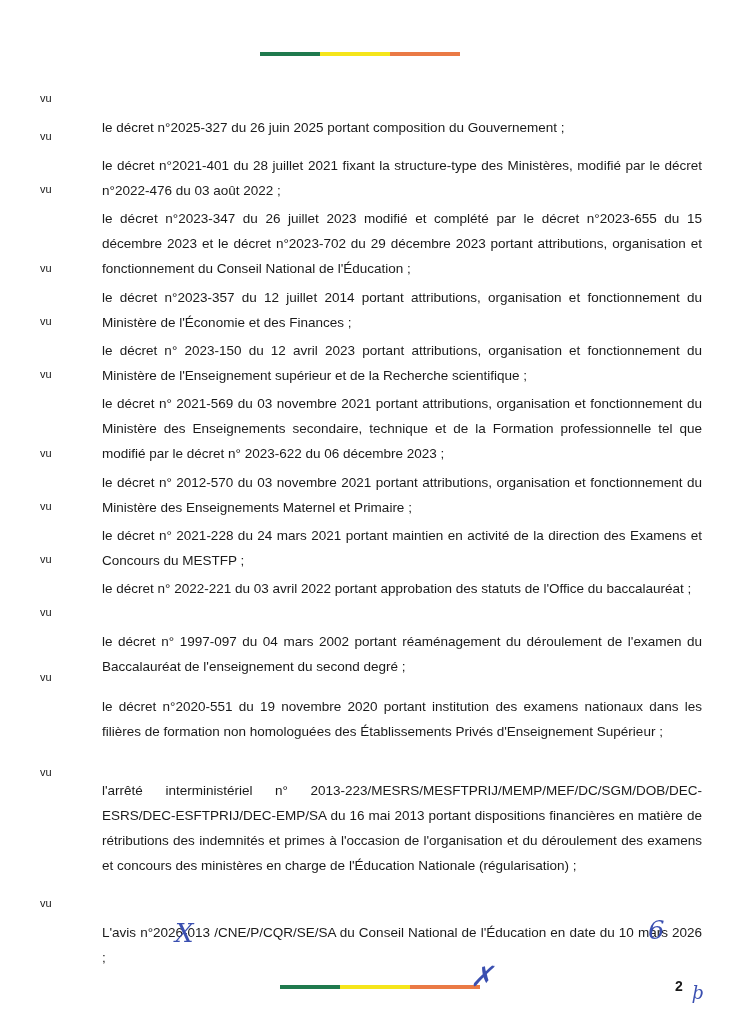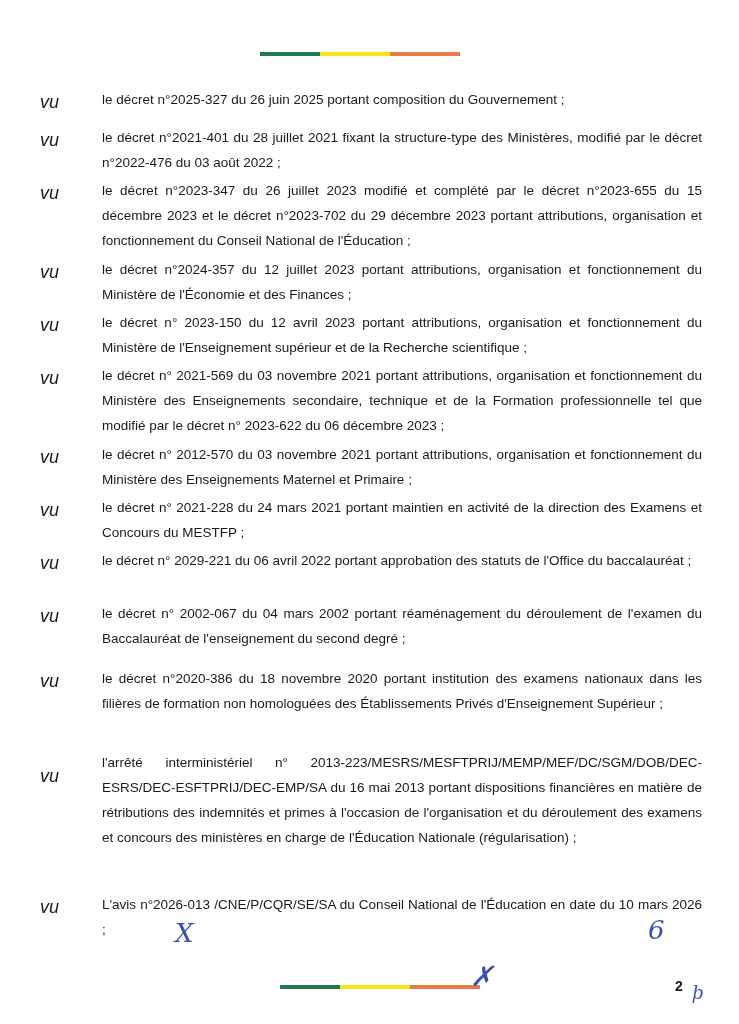--- a/index.html
+++ b/index.html
@@ -4,23 +4,23 @@
 <style>
   html, body { margin:0; padding:0; background:#ffffff; }
   body { width:739px; height:1024px; position:relative; overflow:hidden;
          font-family:"Liberation Sans", sans-serif; color:#1a1a1a; }
   .flagbar { position:absolute; height:4px; display:flex; }
   .flagbar span { display:block; height:100%; }
   .flag-top { left:260px; top:52px; width:200px; }
   .flag-bottom { left:280px; top:985px; width:200px; }
   .seg1 { width:30%; } .seg2 { width:35%; } .seg3 { width:35%; }
   .entry { position:absolute; left:0; width:739px; }
-  .vu { position:absolute; left:40px; font-size:18px;font-style:italic; }
+  .vu { position:absolute; left:40px; font-size:11px; }
   .txt { position:absolute; left:102px; width:600px; font-size:13.5px;
-         line-height:25px; text-align:justify; text-align-last:left; }
+         line-height:25px; text-align:justify; text-align-last:left;margin-top:28px; }
   .pagenum { position:absolute; left:675px; top:978px; font-weight:bold; font-size:14px; }
   .sig { position:absolute; color:#3a4fb0; font-family:"DejaVu Serif", serif; font-style:italic; }
 </style>
 </head>
 <body>
 
 <div class="flagbar flag-top">
   <span class="seg1" style="background:#1f7a4d"></span>
   <span class="seg2" style="background:#f5e51a"></span>
   <span class="seg3" style="background:#ea7a45"></span>
@@ -34,49 +34,49 @@
   <div class="entry" style="top:130px">
       <span class="vu">vu</span>
       <div class="txt" style="top:-5px">le décret n°2021-401 du 28 juillet 2021 fixant la structure-type des Ministères, modifié par le décret n°2022-476 du 03 août 2022 ;</div>
     </div>
   <div class="entry" style="top:183px">
       <span class="vu">vu</span>
       <div class="txt" style="top:-5px">le décret n°2023-347 du 26 juillet 2023 modifié et complété par le décret n°2023-655 du 15 décembre 2023 et le décret n°2023-702 du 29 décembre 2023 portant attributions, organisation et fonctionnement du Conseil National de l'Éducation ;</div>
     </div>
   <div class="entry" style="top:262px">
       <span class="vu">vu</span>
-      <div class="txt" style="top:-5px">le décret n°2024-357 du 12 juillet 2023 portant attributions, organisation et fonctionnement du Ministère de l'Économie et des Finances ;</div>
+      <div class="txt" style="top:-5px">le décret n°2023-357 du 12 juillet 2014 portant attributions, organisation et fonctionnement du Ministère de l'Économie et des Finances ;</div>
     </div>
   <div class="entry" style="top:315px">
       <span class="vu">vu</span>
       <div class="txt" style="top:-5px">le décret n° 2023-150 du 12 avril 2023 portant attributions, organisation et fonctionnement du Ministère de l'Enseignement supérieur et de la Recherche scientifique ;</div>
     </div>
   <div class="entry" style="top:368px">
       <span class="vu">vu</span>
       <div class="txt" style="top:-5px">le décret n° 2021-569 du 03 novembre 2021 portant attributions, organisation et fonctionnement du Ministère des Enseignements secondaire, technique et de la Formation professionnelle tel que modifié par le décret n° 2023-622 du 06 décembre 2023 ;</div>
     </div>
   <div class="entry" style="top:447px">
       <span class="vu">vu</span>
       <div class="txt" style="top:-5px">le décret n° 2012-570 du 03 novembre 2021 portant attributions, organisation et fonctionnement du Ministère des Enseignements Maternel et Primaire ;</div>
     </div>
   <div class="entry" style="top:500px">
       <span class="vu">vu</span>
       <div class="txt" style="top:-5px">le décret n° 2021-228 du 24 mars 2021 portant maintien en activité de la direction des Examens et Concours du MESTFP ;</div>
     </div>
   <div class="entry" style="top:553px">
       <span class="vu">vu</span>
-      <div class="txt" style="top:-5px">le décret n° 2029-221 du 06 avril 2022 portant approbation des statuts de l'Office du baccalauréat ;</div>
+      <div class="txt" style="top:-5px">le décret n° 2022-221 du 03 avril 2022 portant approbation des statuts de l'Office du baccalauréat ;</div>
     </div>
   <div class="entry" style="top:606px">
       <span class="vu">vu</span>
-      <div class="txt" style="top:-5px">le décret n° 2002-067 du 04 mars 2002 portant réaménagement du déroulement de l'examen du Baccalauréat de l'enseignement du second degré ;</div>
+      <div class="txt" style="top:-5px">le décret n° 1997-097 du 04 mars 2002 portant réaménagement du déroulement de l'examen du Baccalauréat de l'enseignement du second degré ;</div>
     </div>
   <div class="entry" style="top:671px">
       <span class="vu">vu</span>
-      <div class="txt" style="top:-5px">le décret n°2020-386 du 18 novembre 2020 portant institution des examens nationaux dans les filières de formation non homologuées des Établissements Privés d'Enseignement Supérieur ;</div>
+      <div class="txt" style="top:-5px">le décret n°2020-551 du 19 novembre 2020 portant institution des examens nationaux dans les filières de formation non homologuées des Établissements Privés d'Enseignement Supérieur ;</div>
     </div>
   <div class="entry" style="top:766px">
       <span class="vu">vu</span>
       <div class="txt" style="top:-16px">l'arrêté interministériel n° 2013-223/MESRS/MESFTPRIJ/MEMP/MEF/DC/SGM/DOB/DEC-ESRS/DEC-ESFTPRIJ/DEC-EMP/SA du 16 mai 2013 portant dispositions financières en matière de rétributions des indemnités et primes à l'occasion de l'organisation et du déroulement des examens et concours des ministères en charge de l'Éducation Nationale (régularisation) ;</div>
     </div>
   <div class="entry" style="top:897px">
       <span class="vu">vu</span>
       <div class="txt" style="top:-5px">L'avis n°2026-013 /CNE/P/CQR/SE/SA du Conseil National de l'Éducation en date du 10 mars 2026 ;</div>
     </div>
 </div>

